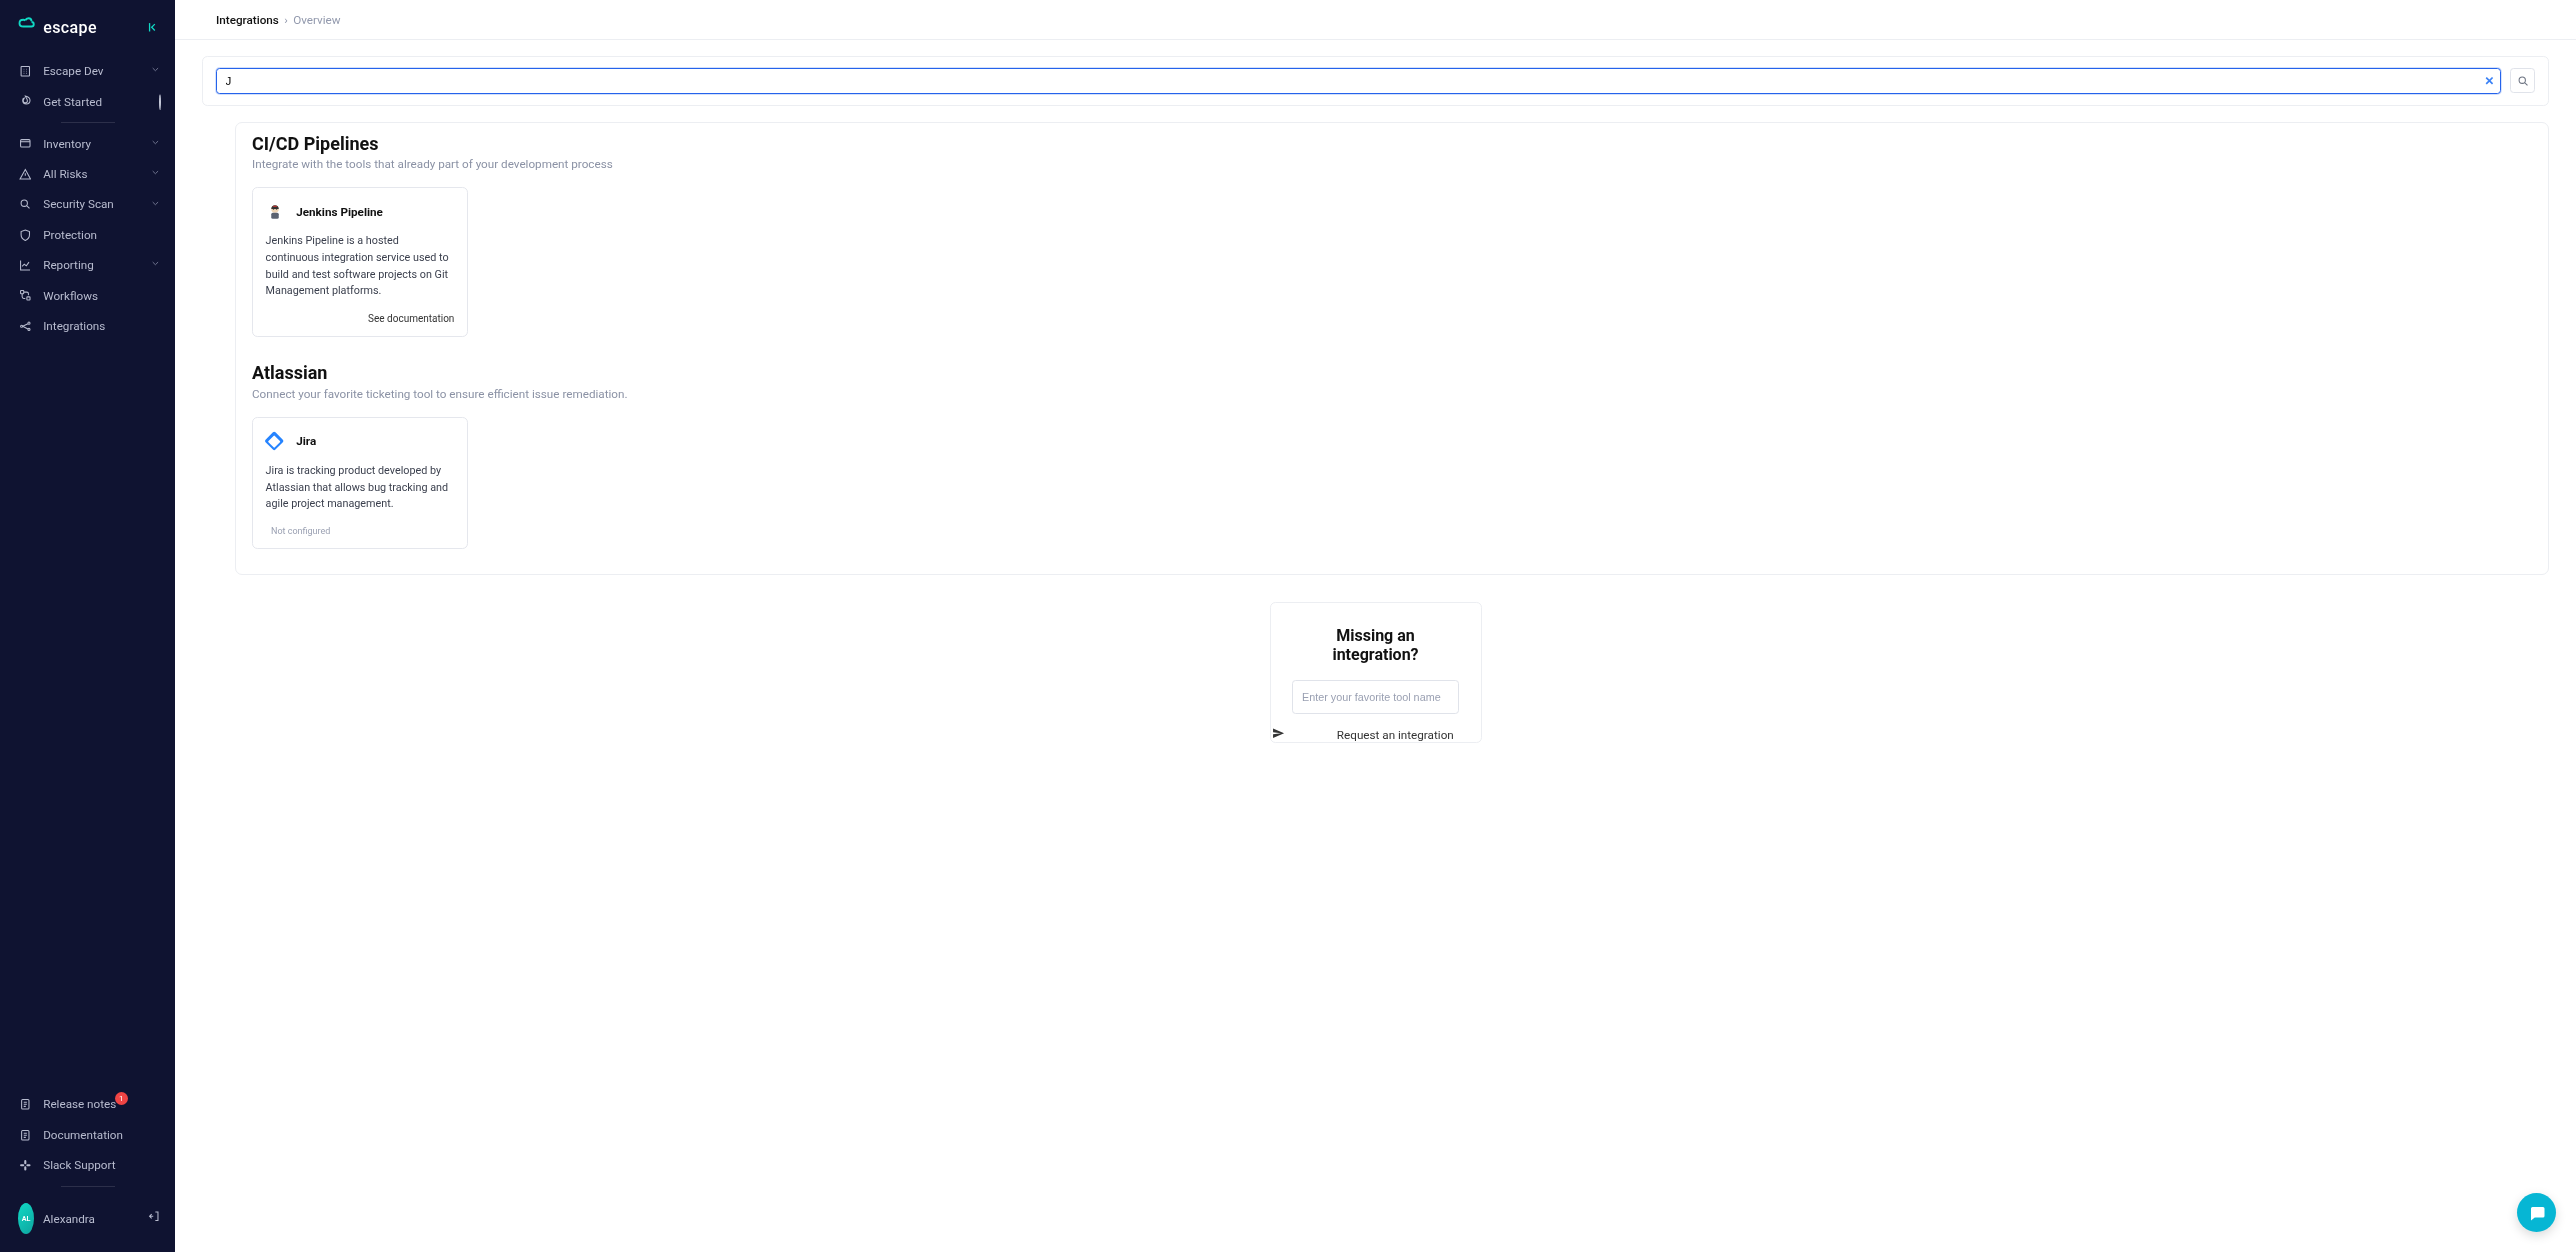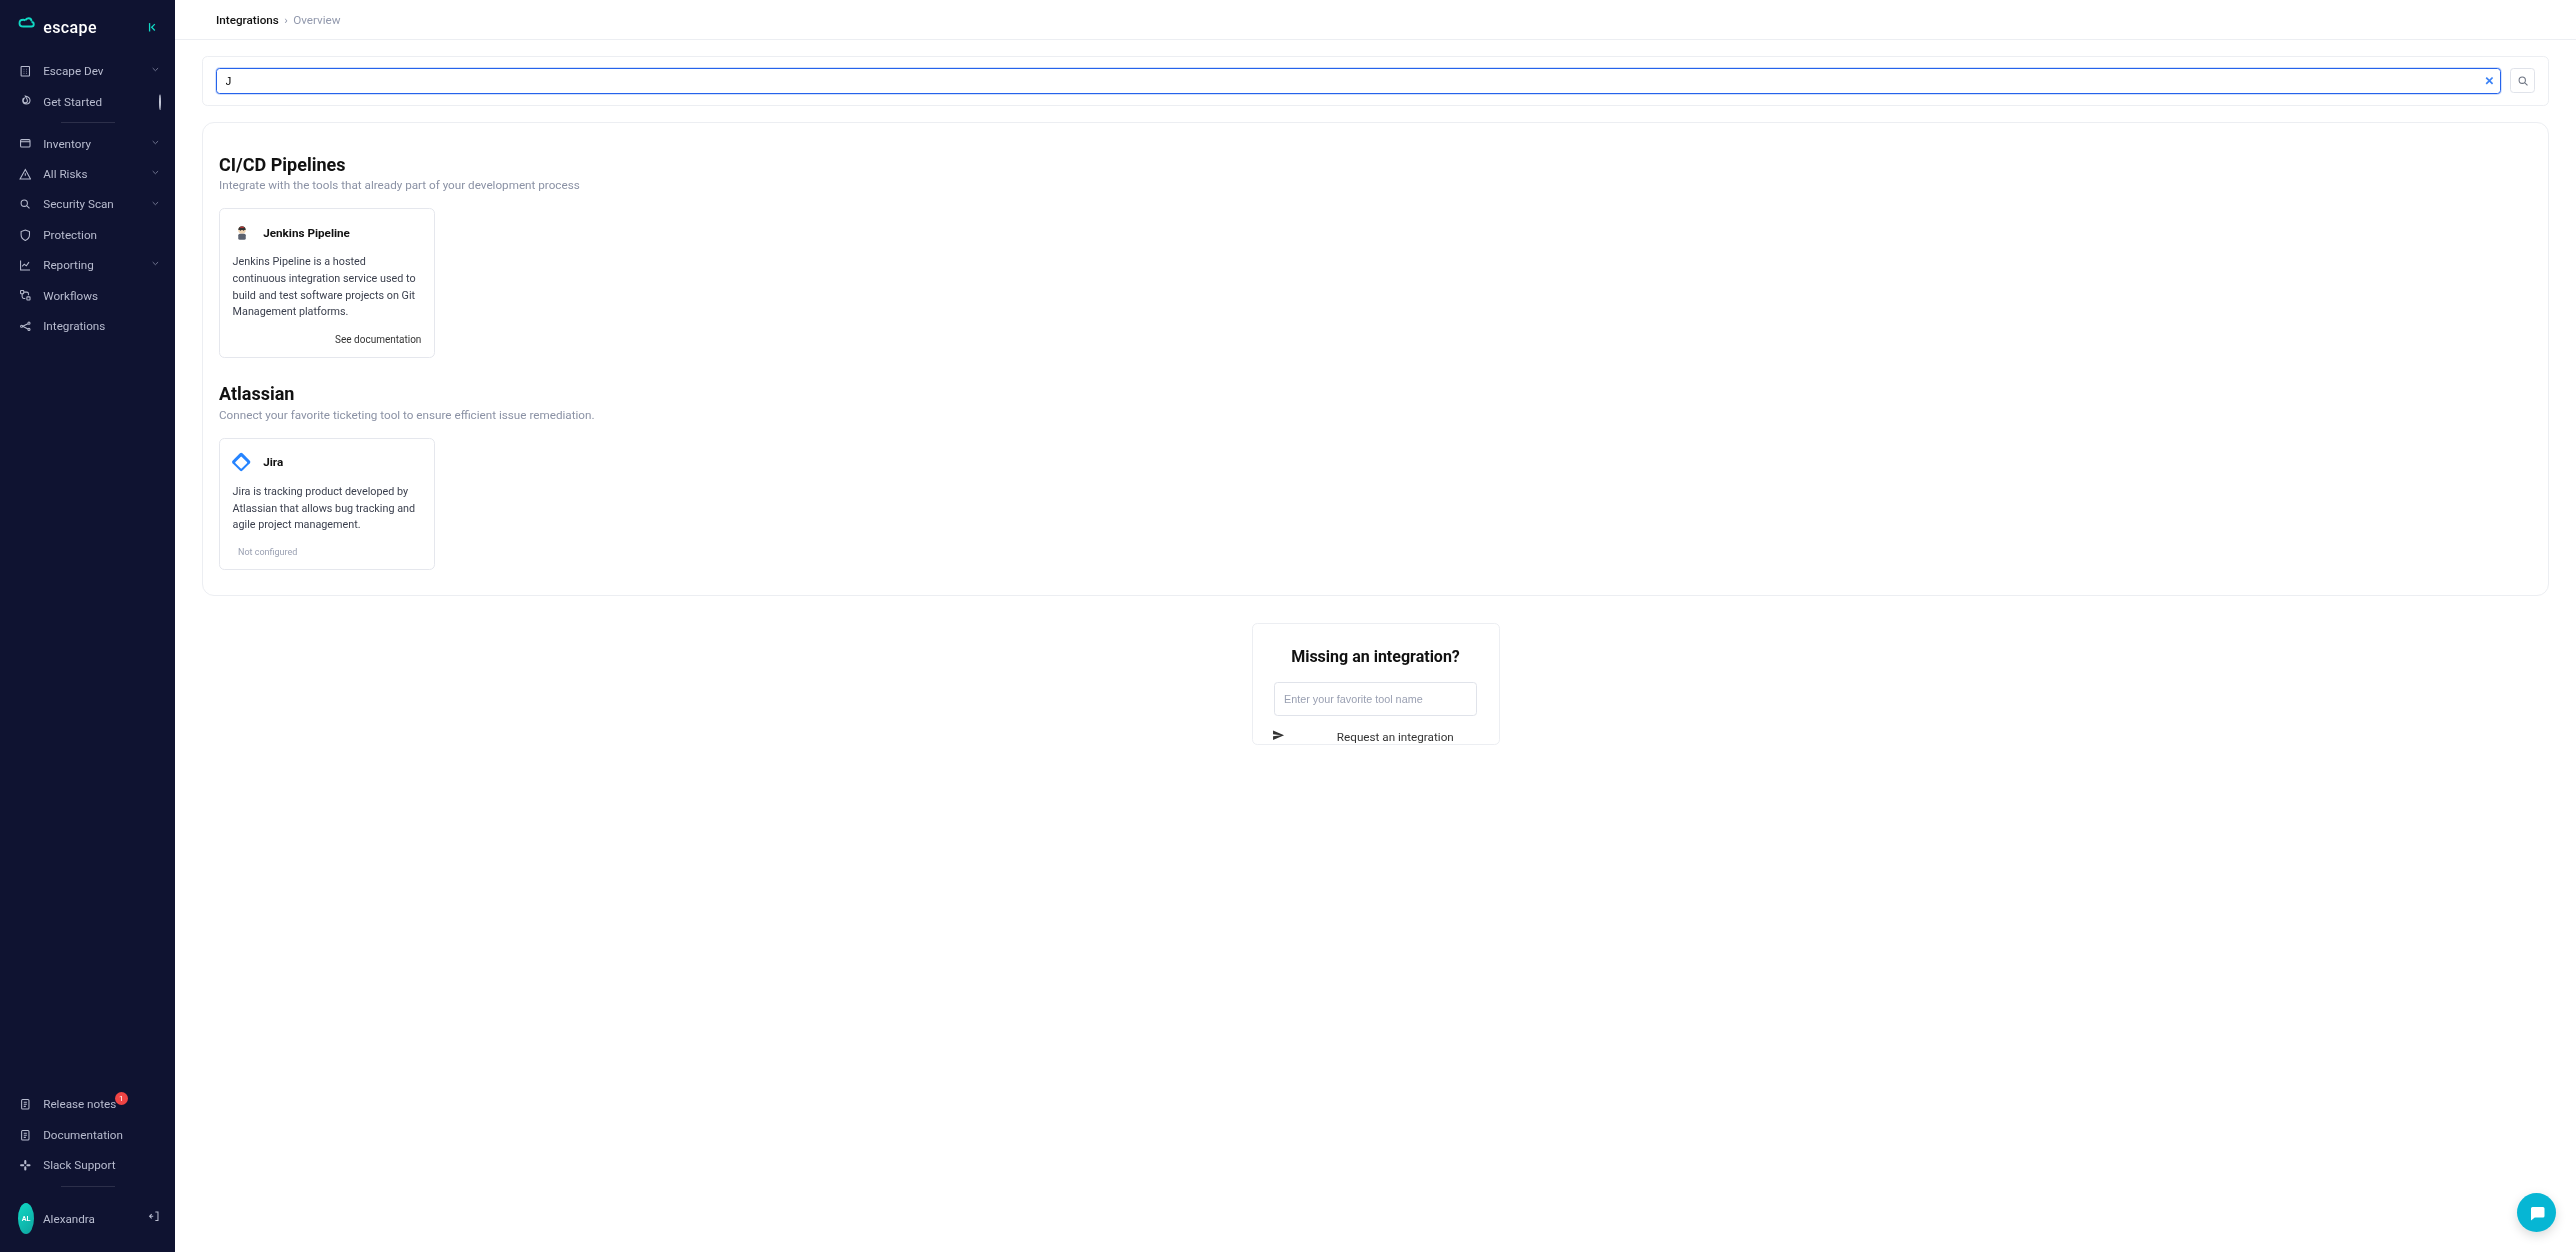--- a/index.html
+++ b/index.html
@@ -205,23 +205,24 @@
       border: 0.9px solid #e0e3ea;
       border-radius: 3.6px;
       display: flex;
       align-items: center;
       justify-content: center;
       cursor: pointer;
       color: #6b7280;
     }
     .results-panel {
       border: 0.9px solid #eceef2;
-      border-radius: 12px;
-      padding: 31px 16px 25px 16px;
+      border-radius: 7px;
+      padding: 10px 16px 25px 16px;
       margin-bottom: 27px;
+      margin-left: 33px;
     }
     .section-title {
       font-size: 18px;
       font-weight: 700;
       color: #111;
       margin-bottom: 3.6px;
     }
     .section-sub {
       font-size: 11.7px;
       color: #8b92a5;
@@ -264,21 +265,21 @@
       color: #333;
       cursor: pointer;
     }
     .card-footer-muted {
       text-align: left;
       font-size: 9px;
       color: #9aa0b2;
       padding-left: 5.4px;
     }
     .missing-panel {
-      width: 248px;
+      width: 212px;
       margin: 0 auto;
       border: 0.9px solid #eceef2;
       border-radius: 5.4px;
       padding: 23px 21.5px 0 21.5px;
       text-align: center;
     }
     .missing-title {
       font-size: 16px;
       font-weight: 700;
       color: #111;

